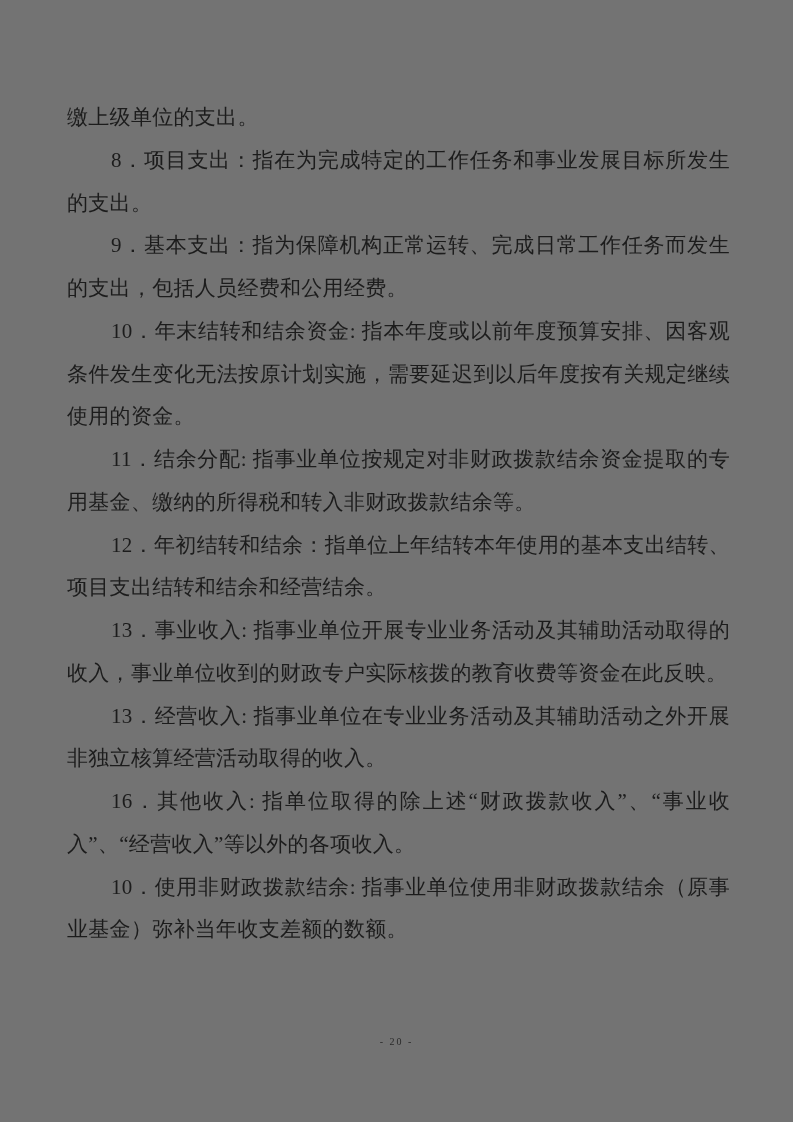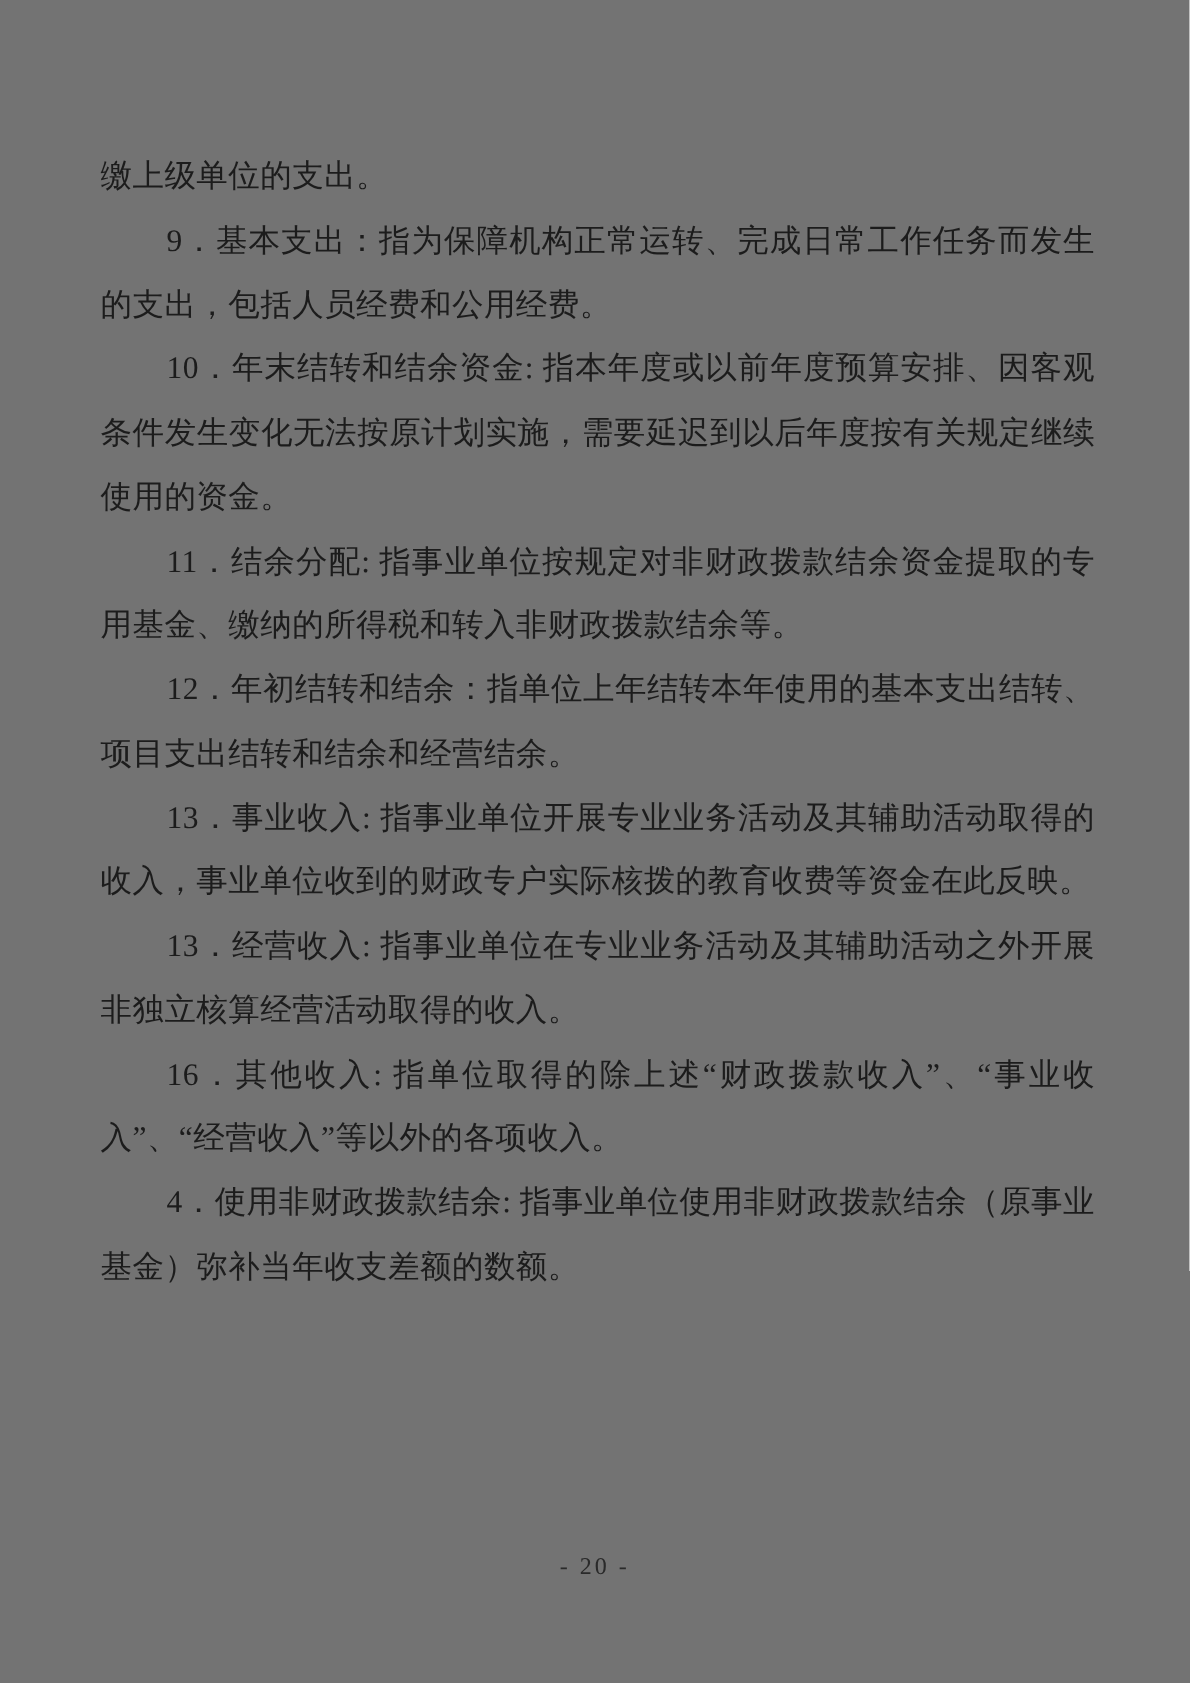--- a/index.html
+++ b/index.html
@@ -33,36 +33,37 @@
   }
   .content p.indent {
     text-indent: 44px;
   }
   .page-footer {
     position: absolute;
     top: 1036px;
     left: 0;
     width: 100%;
     text-align: center;
-    font-size: 16px;
+    font-size: 10px;
     letter-spacing: 2px;
     color: #2a2a2a;
     font-family: "Liberation Serif", "DejaVu Serif", serif;
   }
 </style>
 </head>
 <body>
 
 <div class="page">
   <div class="content">
     <p>缴上级单位的支出。</p>
+    <p class="indent">8．项目支出：指在为完成特定的工作任务和事业发展目标所发生的支出。</p>
     <p class="indent">9．基本支出：指为保障机构正常运转、完成日常工作任务而发生的支出，包括人员经费和公用经费。</p>
     <p class="indent">10．年末结转和结余资金: 指本年度或以前年度预算安排、因客观条件发生变化无法按原计划实施，需要延迟到以后年度按有关规定继续使用的资金。</p>
     <p class="indent">11．结余分配: 指事业单位按规定对非财政拨款结余资金提取的专用基金、缴纳的所得税和转入非财政拨款结余等。</p>
     <p class="indent">12．年初结转和结余：指单位上年结转本年使用的基本支出结转、项目支出结转和结余和经营结余。</p>
     <p class="indent">13．事业收入: 指事业单位开展专业业务活动及其辅助活动取得的收入，事业单位收到的财政专户实际核拨的教育收费等资金在此反映。</p>
     <p class="indent">13．经营收入: 指事业单位在专业业务活动及其辅助活动之外开展非独立核算经营活动取得的收入。</p>
     <p class="indent">16．其他收入: 指单位取得的除上述“财政拨款收入”、“事业收入”、“经营收入”等以外的各项收入。</p>
-    <p class="indent">4．使用非财政拨款结余: 指事业单位使用非财政拨款结余（原事业基金）弥补当年收支差额的数额。</p>
+    <p class="indent">10．使用非财政拨款结余: 指事业单位使用非财政拨款结余（原事业基金）弥补当年收支差额的数额。</p>
   </div>
 
   <div class="page-footer">- 20 -</div>
 </div>
 
 </body></html>

